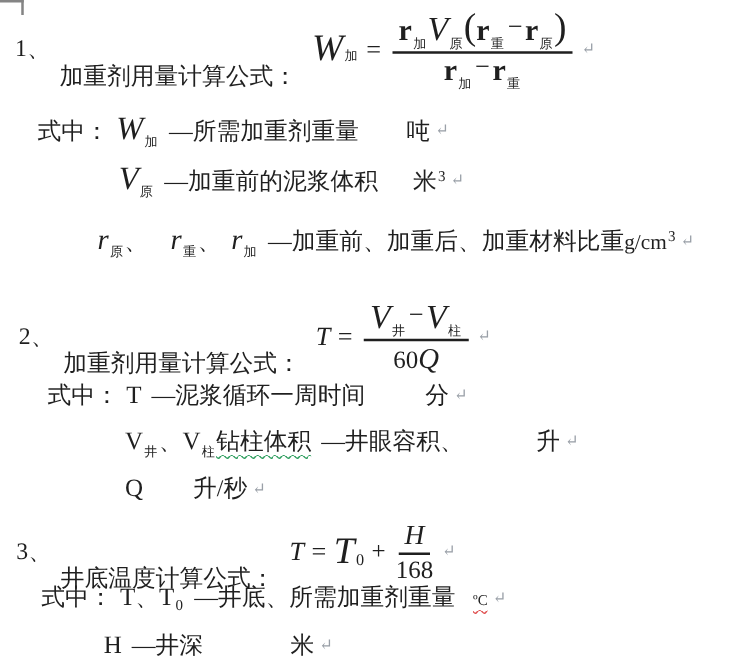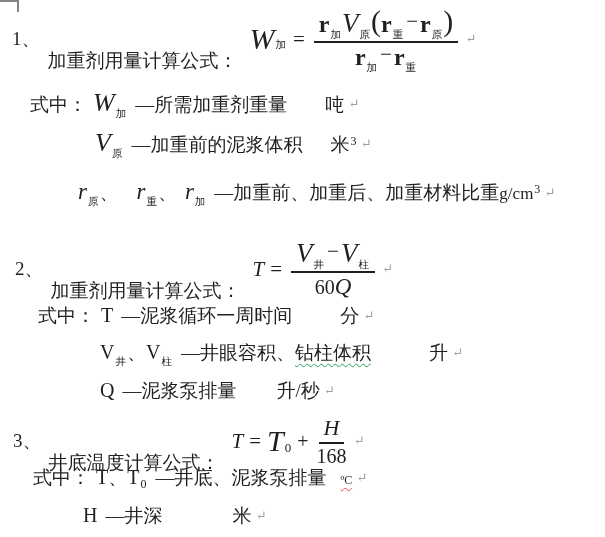--- a/index.html
+++ b/index.html
@@ -164,29 +164,28 @@
   <span class="cn" style="margin-left:48px;">分</span>
   <span class="pilcrow">↵</span>
 </div>
 
 <div class="line baseline" style="top:340px;left:100px;">
   <span class="symU">V</span>
   <span class="subcn">井</span>
   <span class="cn">、</span>
   <span class="symU">V</span>
   <span class="subcn">柱</span>
+  <span class="cn wavy-green">钻柱体积</span>
   <span class="cn desc">—井眼容积、</span>
-  <span class="cn wavy-green">钻柱体积</span>
   <span class="cn" style="margin-left:58px;">升</span>
   <span class="pilcrow">↵</span>
 </div>
 
 <div class="line baseline" style="top:378px;left:100px;">
   <span class="symU">Q</span>
-  <span class="cn desc">—泥浆泵排量</span>
   <span class="cn" style="margin-left:40px;">升/秒</span>
   <span class="pilcrow">↵</span>
 </div>
 
 <div class="line" style="top:406px;left:13px;">
   <span class="cn label">3、</span>
   <span class="cn title">井底温度计算公式：</span>
   <span class="tvar">T</span>
   <span class="eq">=</span>
   <span class="wvar">T</span>
@@ -202,21 +201,21 @@
   </span>
   <span class="pilcrow">↵</span>
 </div>
 
 <div class="line baseline" style="top:465px;left:33px;">
   <span class="cn where">式中：</span>
   <span class="symU">T</span>
   <span class="cn">、</span>
   <span class="symU">T</span>
   <span class="subdg" style="top:4px;font-size:12px;">0</span>
-  <span class="cn desc">—井底、泥浆泵排量</span>
+  <span class="cn desc">—井底、所需加重剂重量</span>
   <span class="cn wavy-red" style="margin-left:14px;font-size:12px;">ºC</span>
   <span class="pilcrow">↵</span>
 </div>
 
 <div class="line baseline" style="top:503px;left:83px;">
   <span class="symU">H</span>
   <span class="cn desc">—井深</span>
   <span class="cn" style="margin-left:70px;">米</span>
   <span class="pilcrow">↵</span>
 </div>

